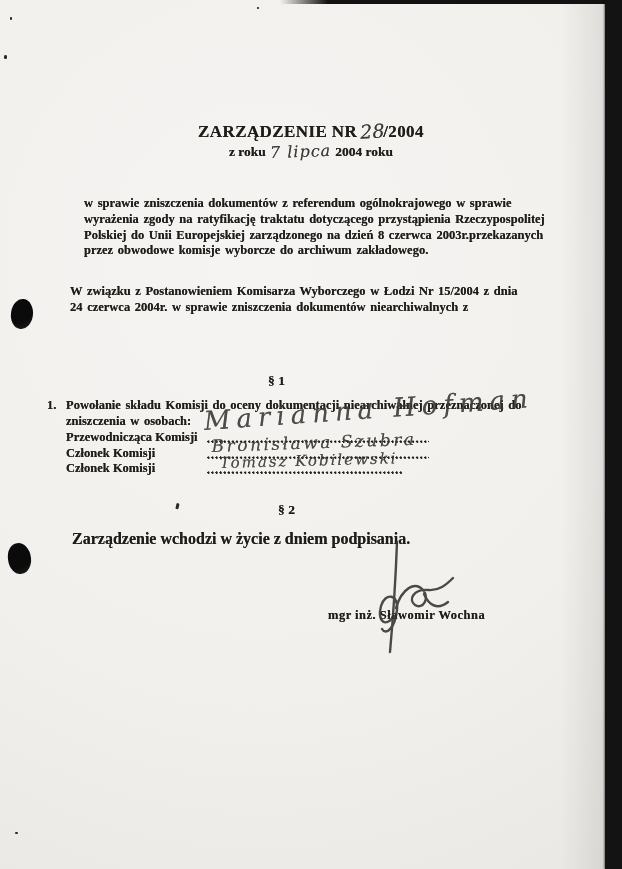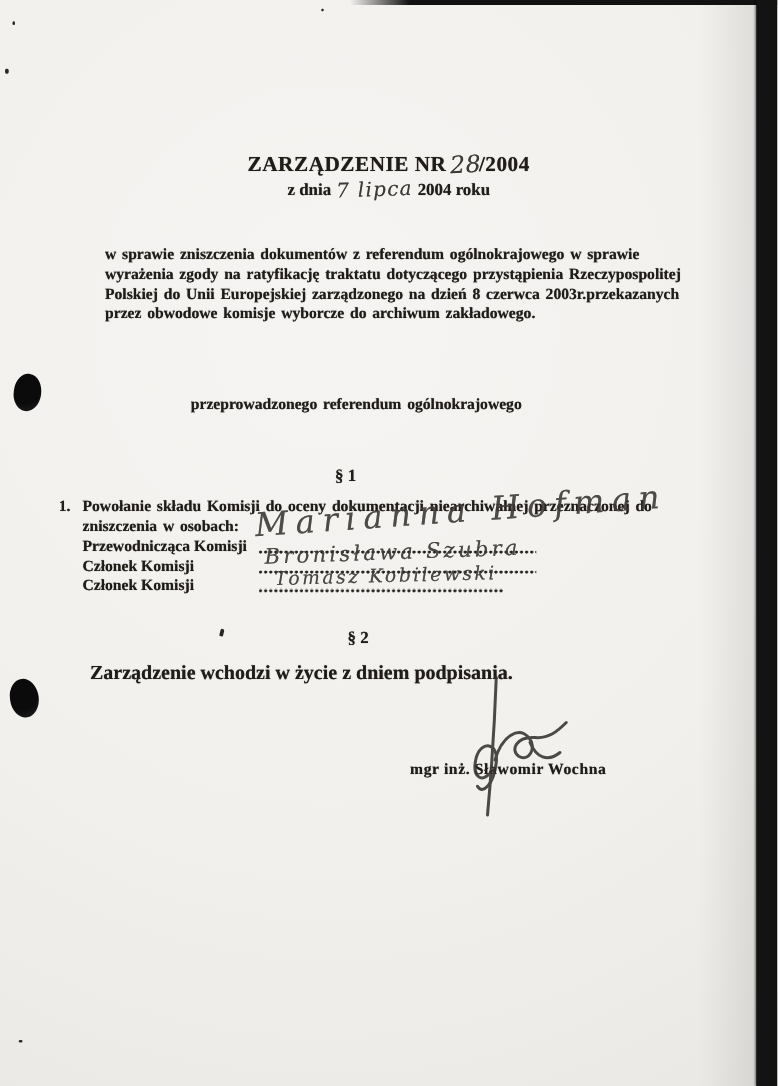--- a/index.html
+++ b/index.html
@@ -81,29 +81,30 @@
   <div class="blob blob1"></div>
   <div class="blob blob2"></div>
   <div class="speck" style="left:10px;top:17px;width:2px;height:3px;"></div>
   <div class="speck" style="left:4px;top:55px;width:3px;height:4px;"></div>
   <div class="speck" style="left:257px;top:7px;width:2px;height:2px;"></div>
   <div class="speck" style="left:15px;top:832px;width:3px;height:2px;"></div>
   <div class="comma-mark"></div>
 
   <div class="title-wrap">
     <div class="title-l1 printed"><span>ZARZĄDZENIE NR</span><span class="hand hand-number">28</span><span>/2004</span></div>
-    <div class="title-l3 printed"><span>z dnia</span><span class="hand hand-date">7 lipca</span><span>2004 roku</span></div>
+    <div class="title-l3 printed"><span>z roku</span><span class="hand hand-date">7 lipca</span><span>2004 roku</span></div>
   </div>
 
   <div class="abs para pre printed subject">w sprawie zniszczenia dokumentów z referendum ogólnokrajowego w sprawie
 wyrażenia zgody na ratyfikację traktatu dotyczącego przystąpienia Rzeczypospolitej
 Polskiej do Unii Europejskiej zarządzonego na dzień 8 czerwca 2003r.przekazanych
 przez obwodowe komisje wyborcze do archiwum zakładowego.</div>
 
-  <div class="abs para printed basis-centered">przeprowadzonego referendum ogólnokrajowego</div>
+  <div class="abs para pre printed basis">W związku z Postanowieniem Komisarza Wyborczego w Łodzi Nr 15/2004 z dnia
+24 czerwca 2004r. w sprawie zniszczenia dokumentów niearchiwalnych z</div>
 
   <div class="abs printed sec-heading sec1-heading">§ 1</div>
   <div class="abs printed item-number">1.</div>
   <div class="abs para pre printed item-text">Powołanie składu Komisji do oceny dokumentacji niearchiwalnej przeznaczonej do
 zniszczenia w osobach:</div>
 
   <div class="role-row" style="top:430px;">
     <span class="role-label printed">Przewodnicząca Komisji</span>
     <span class="dots" style="width:222px;"></span>
   </div>

